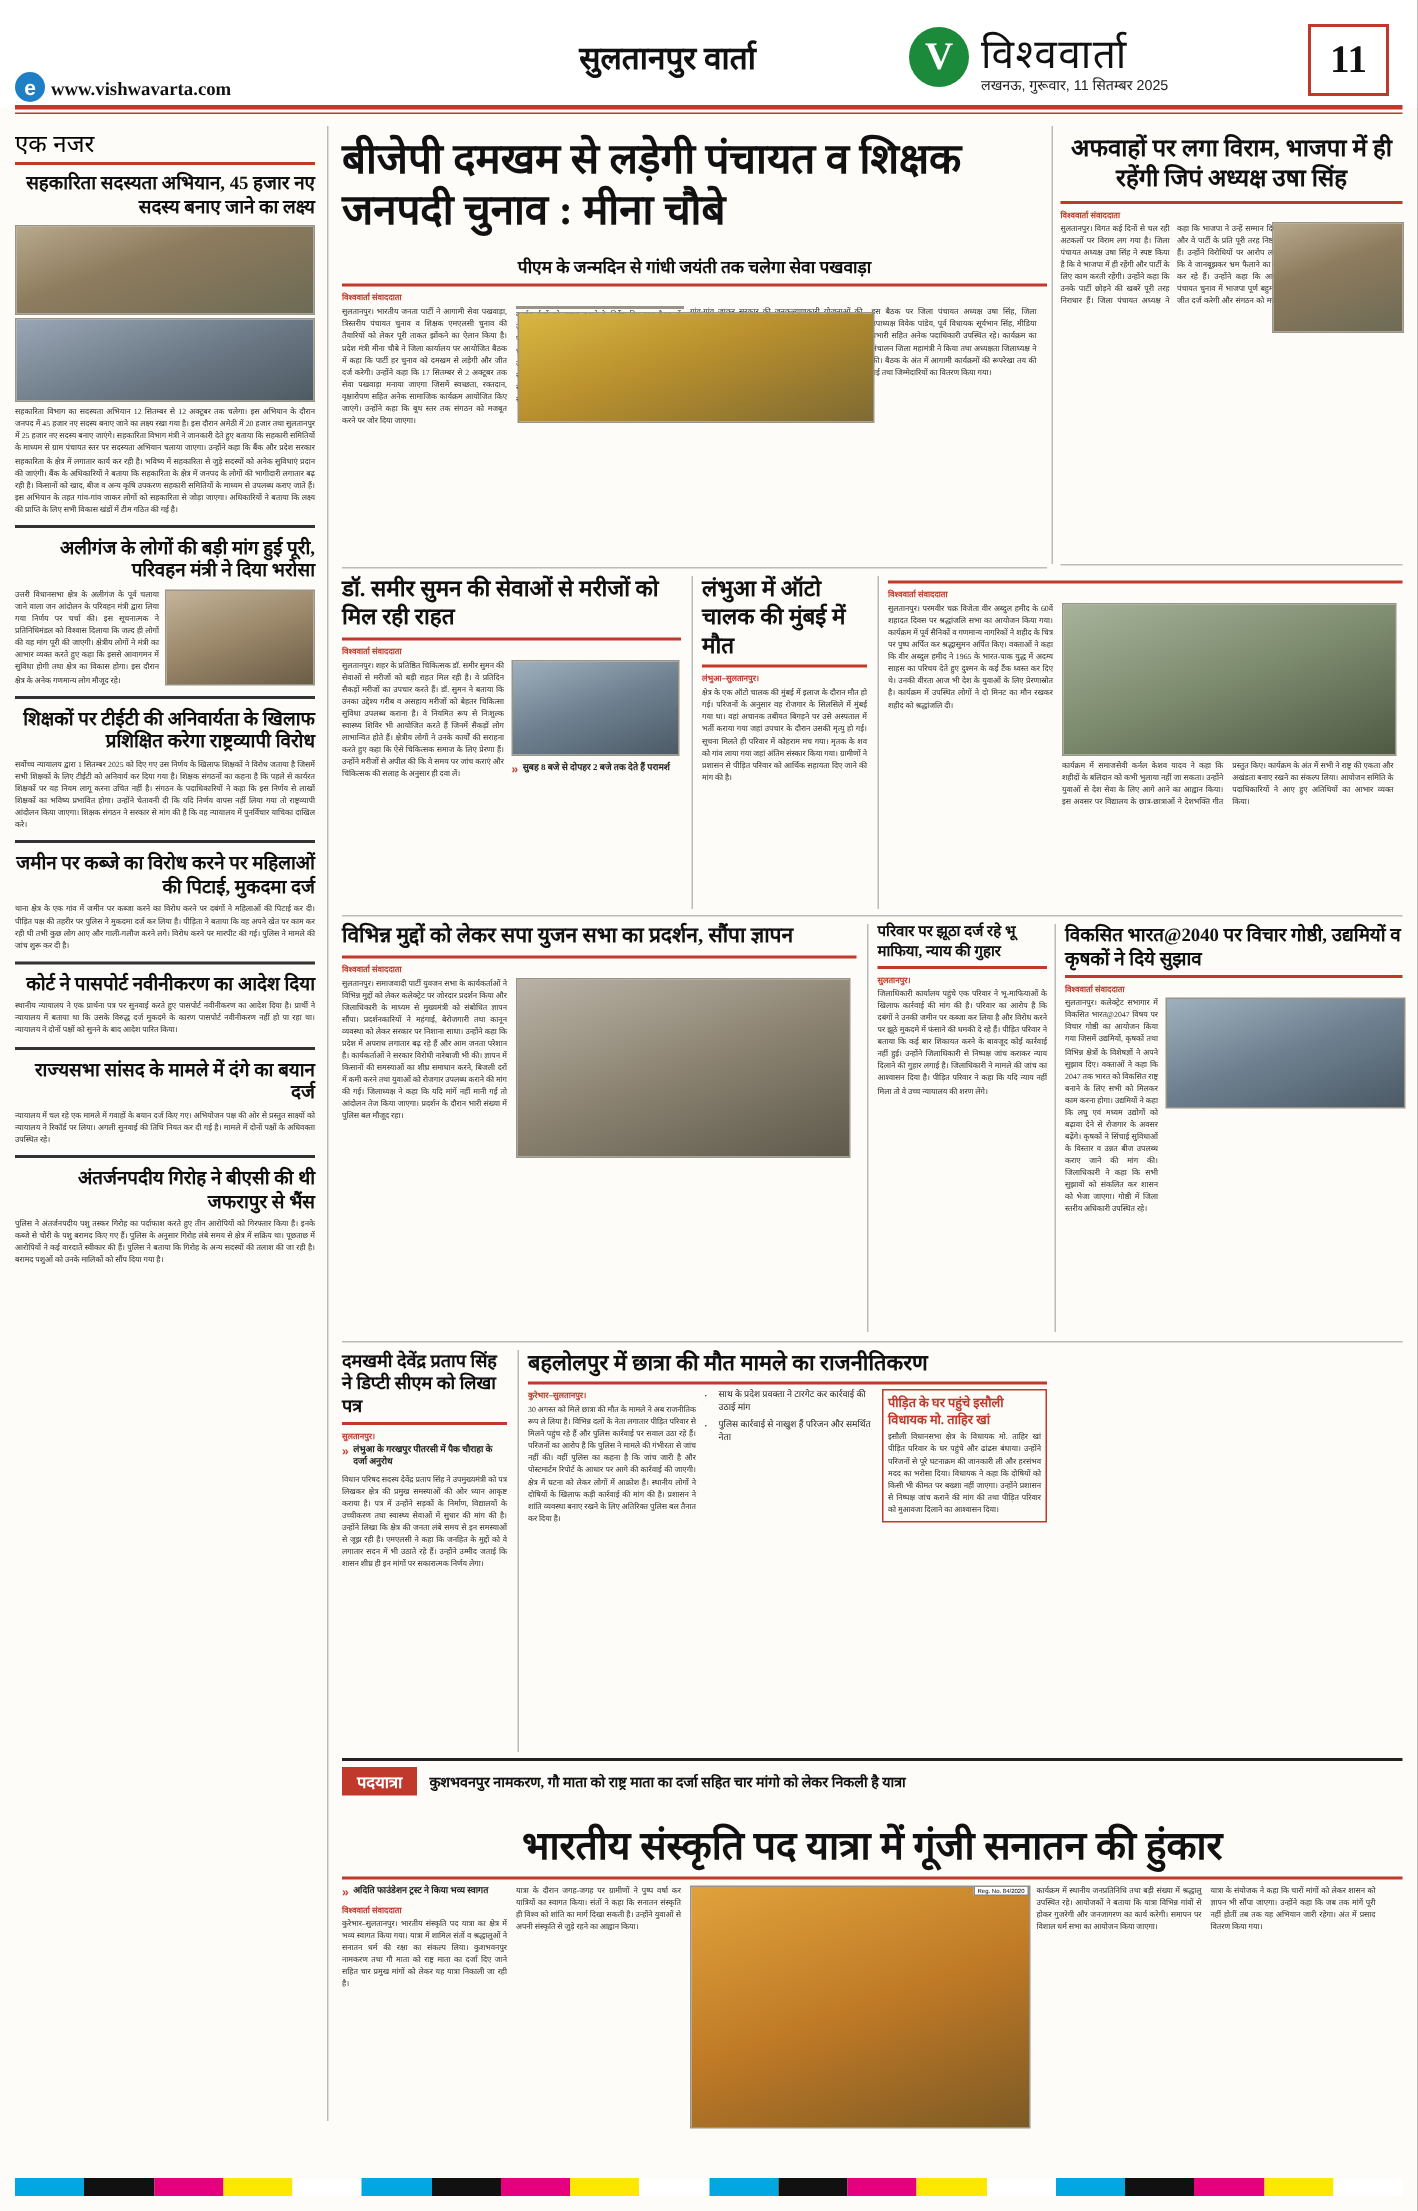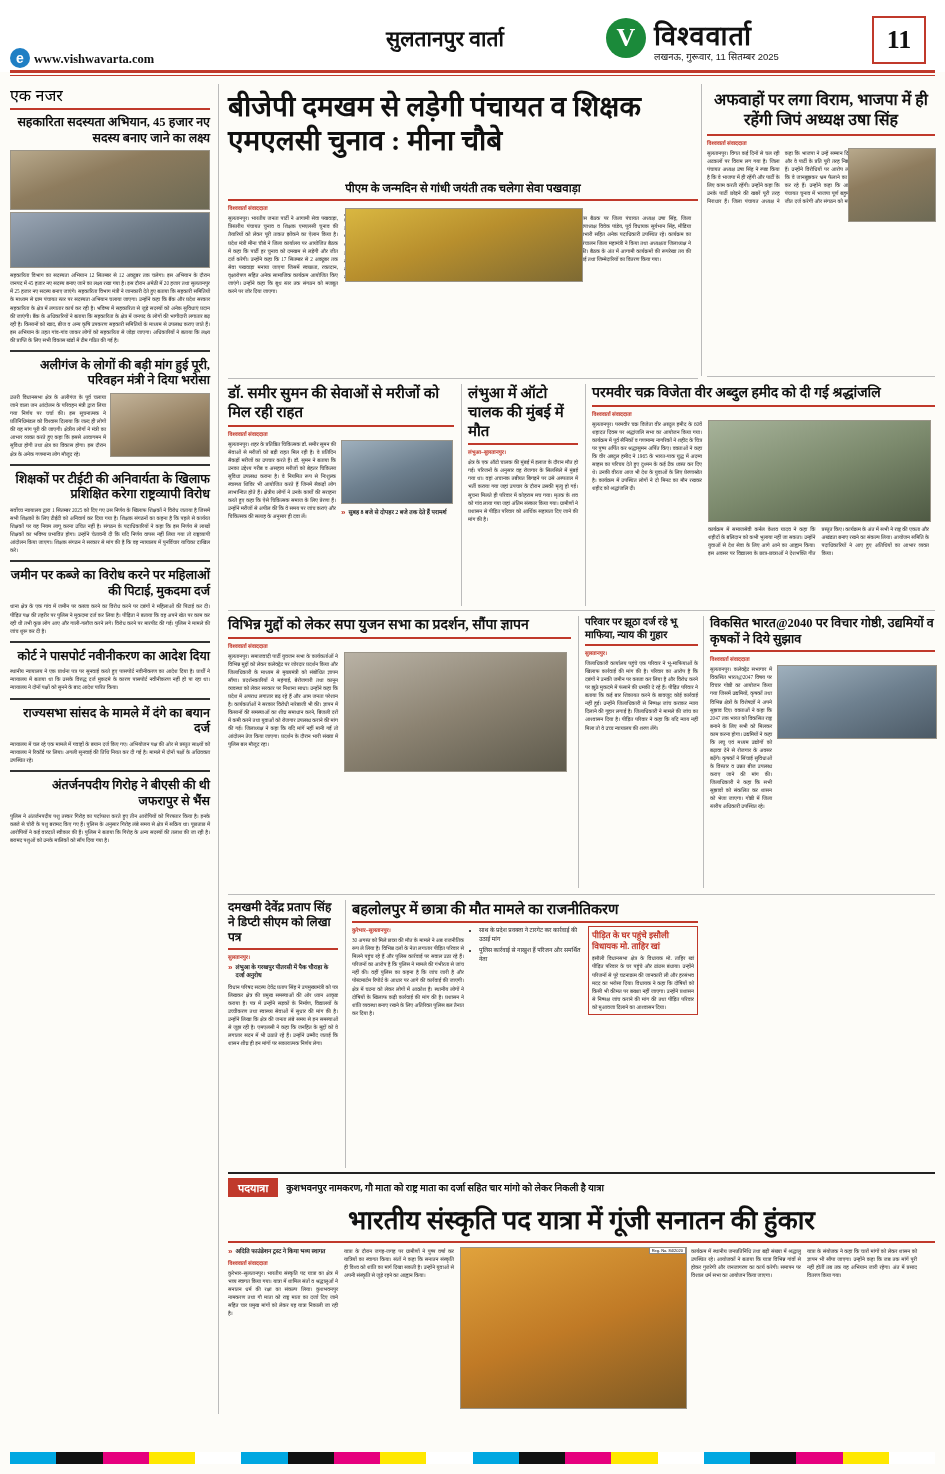--- a/index.html
+++ b/index.html
@@ -25,21 +25,21 @@
     background:#1f7fc4;color:#fff;font-size:14px;font-weight:bold;text-align:center;line-height:20px;
   }
   .logo-box{position:absolute;left:606px;top:14px;width:255px;height:52px;}
   .logo-v{
     position:absolute;left:0;top:4px;width:40px;height:40px;border-radius:50%;
     background:#1b8a3a;color:#fff;font-family:"Liberation Serif",serif;font-weight:bold;
     font-size:26px;text-align:center;line-height:40px;
   }
   .logo-name{
     position:absolute;left:48px;top:2px;font-family:"Liberation Serif",serif;
-    font-weight:bold;font-size:27px;color:#111;letter-spacing:1px;
+    font-weight:normal;font-size:27px;color:#111;letter-spacing:1px;
   }
   .logo-sub{position:absolute;left:48px;top:36px;font-size:9.5px;color:#222;}
   .pageno-box{
     position:absolute;left:872px;top:16px;width:50px;height:44px;border:2px solid #c0392b;
     display:flex;align-items:center;justify-content:center;
     font-family:"Liberation Serif",serif;font-size:26px;font-weight:bold;color:#111;
   }
 
   
   .col{position:absolute;box-sizing:border-box;}
@@ -160,22 +160,22 @@
 
     <div>
       <div class="sec-head">अंतर्जनपदीय गिरोह ने बीएसी की थी जफरापुर से भैंस</div>
       <div class="body-text" style="margin-top:3px;">पुलिस ने अंतर्जनपदीय पशु तस्कर गिरोह का पर्दाफाश करते हुए तीन आरोपियों को गिरफ्तार किया है। इनके कब्जे से चोरी के पशु बरामद किए गए हैं। पुलिस के अनुसार गिरोह लंबे समय से क्षेत्र में सक्रिय था। पूछताछ में आरोपियों ने कई वारदातें स्वीकार की हैं। पुलिस ने बताया कि गिरोह के अन्य सदस्यों की तलाश की जा रही है। बरामद पशुओं को उनके मालिकों को सौंप दिया गया है।</div>
     </div>
   </div>
 
   <div class="vrule" style="left:218px;top:84px;height:1330px;"></div>
 
   <div class="col" style="left:228px;top:90px;width:470px;">
-    <div class="lead-hl">बीजेपी दमखम से लड़ेगी पंचायत व शिक्षक एमएलसी चुनाव : मीना चौबे</div>
-    <div class="lead-sub" style="margin-top:22px;">पीएम के जन्मदिन से गांधी जयंती तक चलेगा सेवा पखवाड़ा</div>
+    <div class="lead-hl">बीजेपी दमखम से लड़ेगी पंचायत व शिक्षक जनपदी चुनाव : मीना चौबे</div>
+    <div class="lead-sub" style="margin-top:12px;">पीएम के जन्मदिन से गांधी जयंती तक चलेगा सेवा पखवाड़ा</div>
     <div class="redline" style="margin-top:4px;"></div>
     <div class="dateline" style="margin-top:3px;">विश्ववार्ता संवाददाता</div>
     <div style="display:flex;gap:6px;margin-top:2px;">
       <div style="width:110px;">
         <div class="body-text">सुलतानपुर। भारतीय जनता पार्टी ने आगामी सेवा पखवाड़ा, त्रिस्तरीय पंचायत चुनाव व शिक्षक एमएलसी चुनाव की तैयारियों को लेकर पूरी ताकत झोंकने का ऐलान किया है। प्रदेश मंत्री मीना चौबे ने जिला कार्यालय पर आयोजित बैठक में कहा कि पार्टी हर चुनाव को दमखम से लड़ेगी और जीत दर्ज करेगी। उन्होंने कहा कि 17 सितम्बर से 2 अक्टूबर तक सेवा पखवाड़ा मनाया जाएगा जिसमें स्वच्छता, रक्तदान, वृक्षारोपण सहित अनेक सामाजिक कार्यक्रम आयोजित किए जाएंगे। उन्होंने कहा कि बूथ स्तर तक संगठन को मजबूत करने पर जोर दिया जाएगा।</div>
       </div>
       <div style="width:110px;">
         <div class="photo saffron" style="width:110px;height:0;"></div>
         <div class="body-text">कार्यकर्ताओं को जुड़ाव बढ़ाने के निर्देश दिए गए। बैठक में उपस्थित कार्यकर्ताओं को संबोधित करते हुए उन्होंने कहा कि पार्टी ने हमेशा जनता के बीच रहकर काम किया है। पंचायत चुनाव में संगठन की मजबूती ही जीत का आधार बनेगी। उन्होंने कहा कि शिक्षक एमएलसी चुनाव के लिए विशेष रणनीति बनाई गई है। शिक्षकों के बीच पार्टी की नीतियों व सरकार के कार्यों को पहुंचाया जाएगा। बैठक में जिलाध्यक्ष सहित अनेक पदाधिकारी मौजूद रहे।</div>
       </div>
@@ -213,21 +213,20 @@
 
   <div class="col" style="left:468px;top:384px;width:110px;">
     <div class="kicker">लंभुआ में ऑटो चालक की मुंबई में मौत</div>
     <div class="redline" style="margin-top:3px;"></div>
     <div class="dateline" style="margin-top:3px;">लंभुआ–सुलतानपुर।</div>
     <div class="body-text">क्षेत्र के एक ऑटो चालक की मुंबई में इलाज के दौरान मौत हो गई। परिजनों के अनुसार वह रोजगार के सिलसिले में मुंबई गया था। वहां अचानक तबीयत बिगड़ने पर उसे अस्पताल में भर्ती कराया गया जहां उपचार के दौरान उसकी मृत्यु हो गई। सूचना मिलते ही परिवार में कोहराम मच गया। मृतक के शव को गांव लाया गया जहां अंतिम संस्कार किया गया। ग्रामीणों ने प्रशासन से पीड़ित परिवार को आर्थिक सहायता दिए जाने की मांग की है।</div>
   </div>
   <div class="vrule" style="left:585px;top:384px;height:222px;"></div>
 
   <div class="col" style="left:592px;top:384px;width:343px;">
-    <div class="kicker" style="font-size:14px;">परमवीर चक्र विजेता वीर अब्दुल हमीद को दी गई श्रद्धांजलि</div>
     <div class="redline" style="margin-top:3px;"></div>
     <div class="dateline" style="margin-top:3px;">विश्ववार्ता संवाददाता</div>
     <div style="display:flex;gap:6px;">
       <div style="width:110px;">
         <div class="body-text">सुलतानपुर। परमवीर चक्र विजेता वीर अब्दुल हमीद के 60वें शहादत दिवस पर श्रद्धांजलि सभा का आयोजन किया गया। कार्यक्रम में पूर्व सैनिकों व गणमान्य नागरिकों ने शहीद के चित्र पर पुष्प अर्पित कर श्रद्धासुमन अर्पित किए। वक्ताओं ने कहा कि वीर अब्दुल हमीद ने 1965 के भारत-पाक युद्ध में अदम्य साहस का परिचय देते हुए दुश्मन के कई टैंक ध्वस्त कर दिए थे। उनकी वीरता आज भी देश के युवाओं के लिए प्रेरणास्रोत है। कार्यक्रम में उपस्थित लोगों ने दो मिनट का मौन रखकर शहीद को श्रद्धांजलि दी।</div>
       </div>
       <div style="width:221px;">
         <div class="photo army" style="width:221px;height:100px;"></div>
         <div class="body-text" style="margin-top:3px;column-count:2;column-gap:6px;">कार्यक्रम में समाजसेवी कर्नल केशव यादव ने कहा कि शहीदों के बलिदान को कभी भुलाया नहीं जा सकता। उन्होंने युवाओं से देश सेवा के लिए आगे आने का आह्वान किया। इस अवसर पर विद्यालय के छात्र-छात्राओं ने देशभक्ति गीत प्रस्तुत किए। कार्यक्रम के अंत में सभी ने राष्ट्र की एकता और अखंडता बनाए रखने का संकल्प लिया। आयोजन समिति के पदाधिकारियों ने आए हुए अतिथियों का आभार व्यक्त किया।</div>
       </div>
@@ -320,21 +319,21 @@
     </div>
   </div>
 
   <div class="blackrule" style="left:228px;top:1172px;width:707px;"></div>
 
   <div class="col" style="left:228px;top:1178px;width:707px;">
     <div style="display:flex;align-items:center;gap:8px;">
       <span class="padyatra-tag">पदयात्रा</span>
       <span style="font-family:'Liberation Serif',serif;font-weight:bold;font-size:9.5px;color:#111;">कुशभवनपुर नामकरण, गौ माता को राष्ट्र माता का दर्जा सहित चार मांगो को लेकर निकली है यात्रा</span>
     </div>
-    <div class="big-yatra" style="margin-top:4px;">भारतीय संस्कृति पद यात्रा में गूंजी सनातन की हुंकार</div>
+    <div class="big-yatra" style="margin-top:14px;">भारतीय संस्कृति पद यात्रा में गूंजी सनातन की हुंकार</div>
     <div class="redline" style="margin-top:4px;"></div>
     <div style="display:flex;gap:6px;margin-top:4px;">
       <div style="width:110px;">
         <div style="display:flex;gap:3px;margin-bottom:3px;">
           <div class="bullet-red" style="font-size:8px;">»</div>
           <div style="font-family:'Liberation Serif',serif;font-size:6px;font-weight:bold;color:#222;line-height:1.4;">अदिति फाउंडेशन ट्रस्ट ने किया भव्य स्वागत</div>
         </div>
         <div class="dateline">विश्ववार्ता संवाददाता</div>
         <div class="body-text">कुरेभार–सुलतानपुर। भारतीय संस्कृति पद यात्रा का क्षेत्र में भव्य स्वागत किया गया। यात्रा में शामिल संतों व श्रद्धालुओं ने सनातन धर्म की रक्षा का संकल्प लिया। कुशभवनपुर नामकरण तथा गौ माता को राष्ट्र माता का दर्जा दिए जाने सहित चार प्रमुख मांगों को लेकर यह यात्रा निकाली जा रही है।</div>
       </div>

